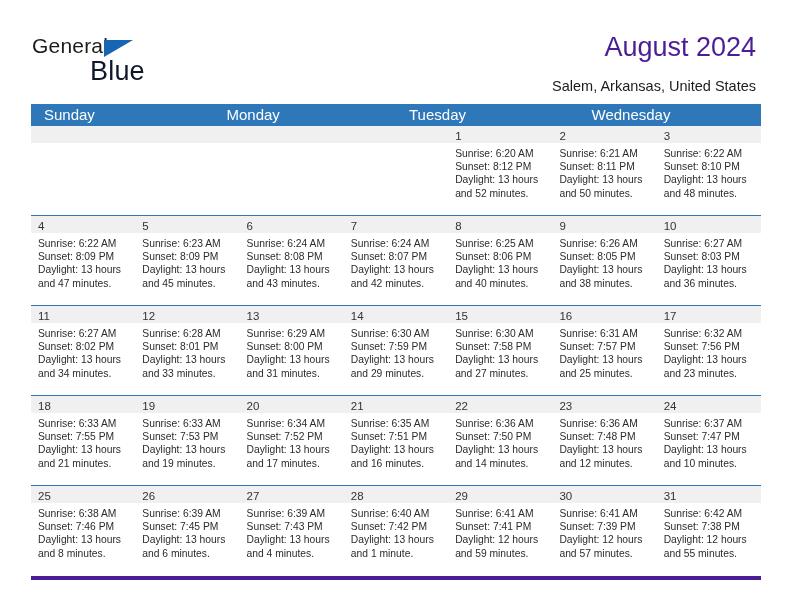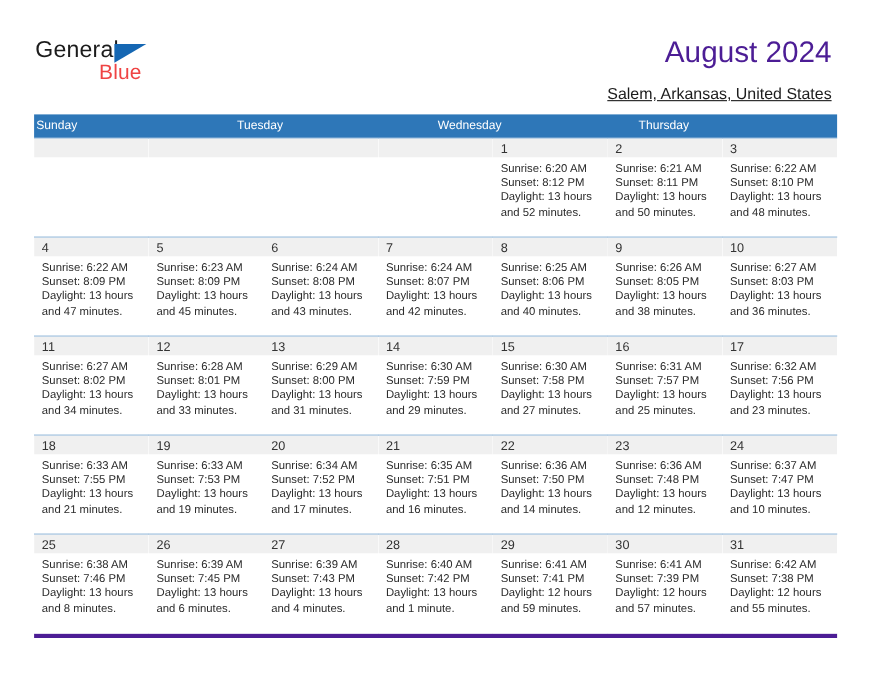--- a/index.html
+++ b/index.html
@@ -51,63 +51,62 @@
     top: 6px;
     width: 0;
     height: 0;
     border-left: 29px solid #1567b3;
     border-bottom: 17px solid transparent;
   }
   .logo-blue {
     position: absolute;
     left: 58px;
     top: 22px;
-    font-size: 19px;
-    color: #ef4444;
+    font-size: 27px;
+    color: #0f172a;
     letter-spacing: 0.2px;
   }
 
   .title {
     position: absolute;
     right: 36px;
     top: 32px;
     font-size: 27px;
     color: #4c1d95;
     text-align: right;
     white-space: nowrap;
   }
   .subtitle {
     position: absolute;
     right: 36px;
     top: 78px;
     font-size: 14.5px;
     color: #1c1c1c;
     text-align: right;
     white-space: nowrap;
-    text-decoration: underline;
   }
 
   
   .calendar {
     position: absolute;
     left: 31px;
     top: 104px;
     width: 730px;
   }
   .dow-row {
     display: flex;
     background: #2e77b8;
     height: 21px;
   }
   .dow {
     flex: 1 1 0;
     color: #ffffff;
-    font-size: 11px;
+    font-size: 15px;
     line-height: 21px;
-    padding-left: 2px;
+    padding-left: 13px;
     box-sizing: border-box;
     white-space: nowrap;
   }
   .week {
     display: flex;
     border-top: 1px solid #2e77b8;
     height: 89px;
   }
   .week:first-of-type {
     border-top: none;
@@ -158,23 +157,23 @@
     </div>
 
     <div class="title">August 2024</div>
     <div class="subtitle">Salem, Arkansas, United States</div>
   </div>
 
   <div class="calendar">
 
     <div class="dow-row">
       <div class="dow">Sunday</div>
+      <div class="dow">Monday</div>
       <div class="dow">Tuesday</div>
       <div class="dow">Wednesday</div>
-      <div class="dow">Thursday</div>
     </div>
 
     <div class="week">
       <div class="cell empty">
         <div class="daynum-bar"><span class="daynum"></span></div>
 
       </div>
       <div class="cell empty">
         <div class="daynum-bar"><span class="daynum"></span></div>
 

